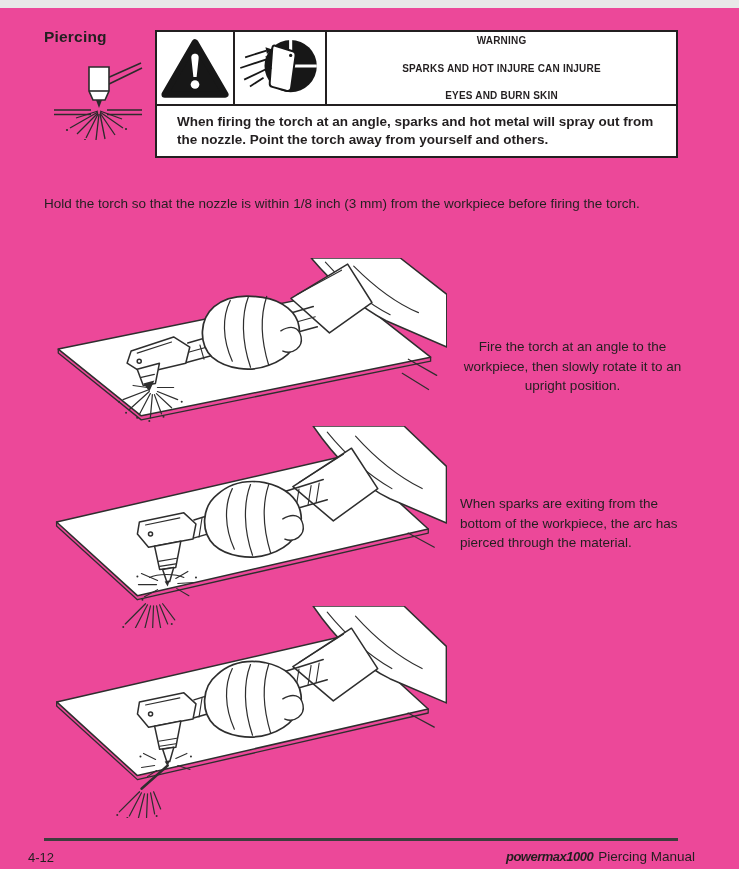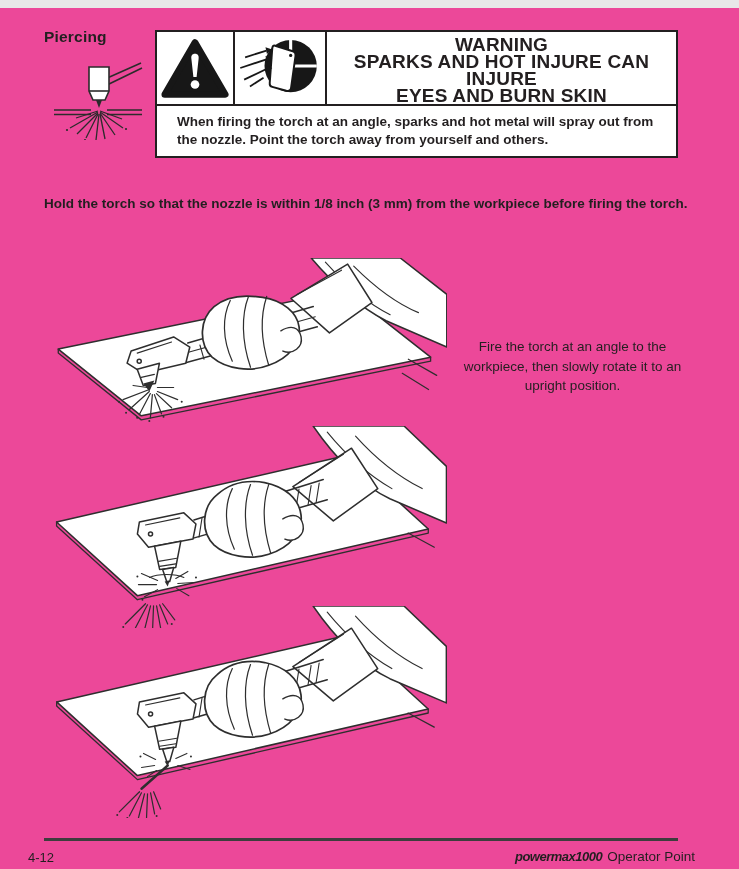--- a/index.html
+++ b/index.html
@@ -11,23 +11,23 @@
   .abs{position:absolute;}
   .section-title{left:44px;top:20px;font-size:15.5px;font-weight:bold;letter-spacing:.2px;}
   .section-icon{left:52px;top:50px;}
   .warning-box{
     left:155px;top:22px;width:523px;height:128px;border:2px solid #231f20;
     box-sizing:border-box;display:flex;flex-direction:column;background:#fff;
   }
   .warning-row1{display:flex;height:76px;border-bottom:2px solid #231f20;box-sizing:border-box;}
   .warning-cell-icon1{width:78px;border-right:2px solid #231f20;box-sizing:border-box;display:flex;align-items:center;justify-content:center;}
   .warning-cell-icon2{width:92px;border-right:2px solid #231f20;box-sizing:border-box;display:flex;align-items:center;justify-content:center;}
-  .warning-cell-text{flex:1;display:flex;flex-direction:column;align-items:center;justify-content:flex-end;text-align:center;font-weight:bold;font-size:19px;line-height:17px;letter-spacing:.2px;}
+  .warning-cell-text{flex:1;display:flex;flex-direction:column;align-items:center;justify-content:space-between;text-align:center;font-weight:bold;font-size:10px;line-height:17px;letter-spacing:.2px;}
   .warning-caution{flex:1;padding:7px 20px;font-weight:bold;font-size:13.5px;line-height:18px;box-sizing:border-box;}
-  .intro{left:44px;top:186px;width:652px;font-size:13.5px;line-height:1.5;font-weight:bold;}
+  .intro{left:44px;top:186px;width:652px;font-size:13.5px;line-height:1.5;}
   .caption{width:232px;font-size:13.5px;line-height:1.45;}
   .cap1{left:460px;top:329px;width:225px;text-align:center;}
   .cap2{left:460px;top:486px;}
   .cap3{left:460px;top:672px;}
   .fig{left:52px;}
   .fig1{top:250px;}
   .fig2{top:418px;}
   .fig3{top:598px;}
   .footer-rule{left:44px;top:830px;width:634px;height:2.5px;background:#3d3d3d;}
   .page-number{left:28px;top:842px;font-size:13px;}
@@ -241,20 +241,21 @@
           <circle cx="89" cy="172" r="1"></circle>
         <circle cx="70" cy="199" r="1"></circle>
           <circle cx="80" cy="203" r="1"></circle>
           <circle cx="90" cy="205" r="1"></circle>
         <circle cx="99" cy="206" r="1"></circle>
           <circle cx="108" cy="203" r="1"></circle>
           <circle cx="118" cy="196" r="1"></circle>
       </g>
     </svg>
   </div>
+  <div class="abs caption cap2">When sparks are exiting from the bottom of the workpiece, the arc has pierced through the material.</div>
 
   <div class="abs fig fig3">
     <svg width="395" height="212" viewBox="0 0 390 210" fill="none" stroke="#2e2e2e" stroke-width="1.5" stroke-linejoin="round" stroke-linecap="round">
 
       <path d="M4,95 L292,29 L372,102 L84,168 Z" fill="#ffffff"></path>
       <path d="M4,95 L4,99 L84,172 L372,106 L372,102" fill="none" stroke-width="1.3"></path>
 
       <path d="M258,0 L348,0 L390,40 L390,96 L334,72 C308,60 280,32 258,0 Z" fill="#ffffff"></path>
       <path d="M272,6 C290,28 312,48 336,62" stroke-width="1.1"></path>
       <path d="M300,10 C318,30 342,50 366,62" stroke-width="1.1"></path>
@@ -317,16 +318,16 @@
           <circle cx="84" cy="212" r="0.9"></circle>
         <circle cx="93" cy="213" r="0.9"></circle>
           <circle cx="103" cy="208" r="1"></circle>
       </g>
     </svg>
   </div>
 
   <div class="abs footer-rule"></div>
   <div class="abs page-number">4-12</div>
   <div class="abs footer-brand">
-    <span class="brand-logo">powermax1000</span><span class="brand-suffix">Operator Point</span>
+    <span class="brand-logo">powermax1000</span><span class="brand-suffix">Piercing Manual</span>
   </div>
 
 </div>
 
 </body></html>

